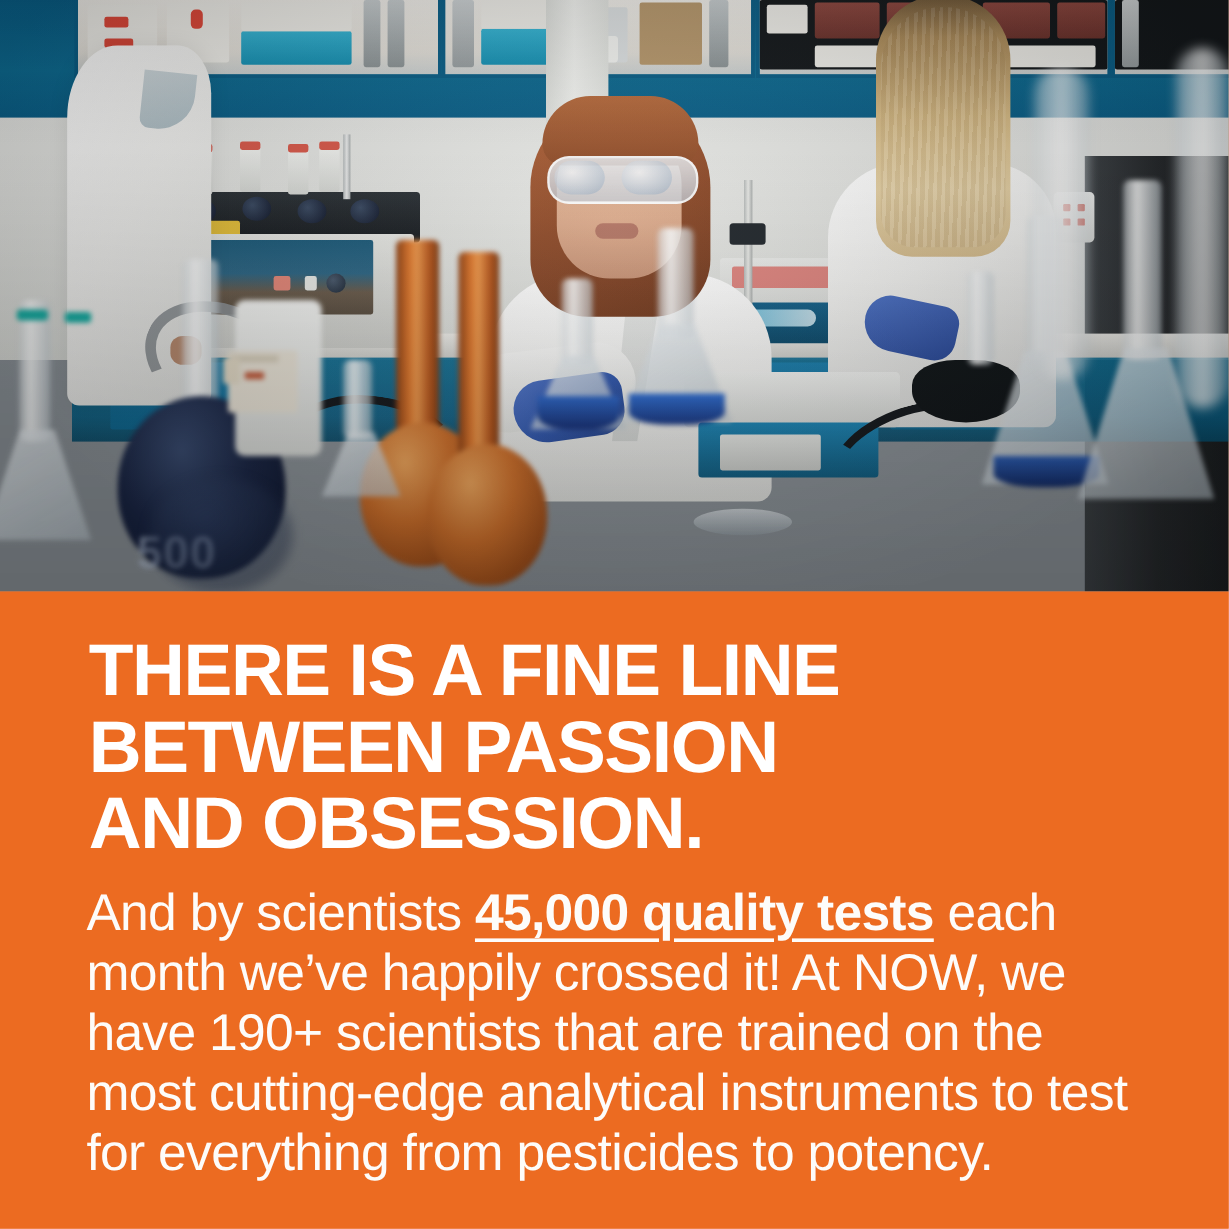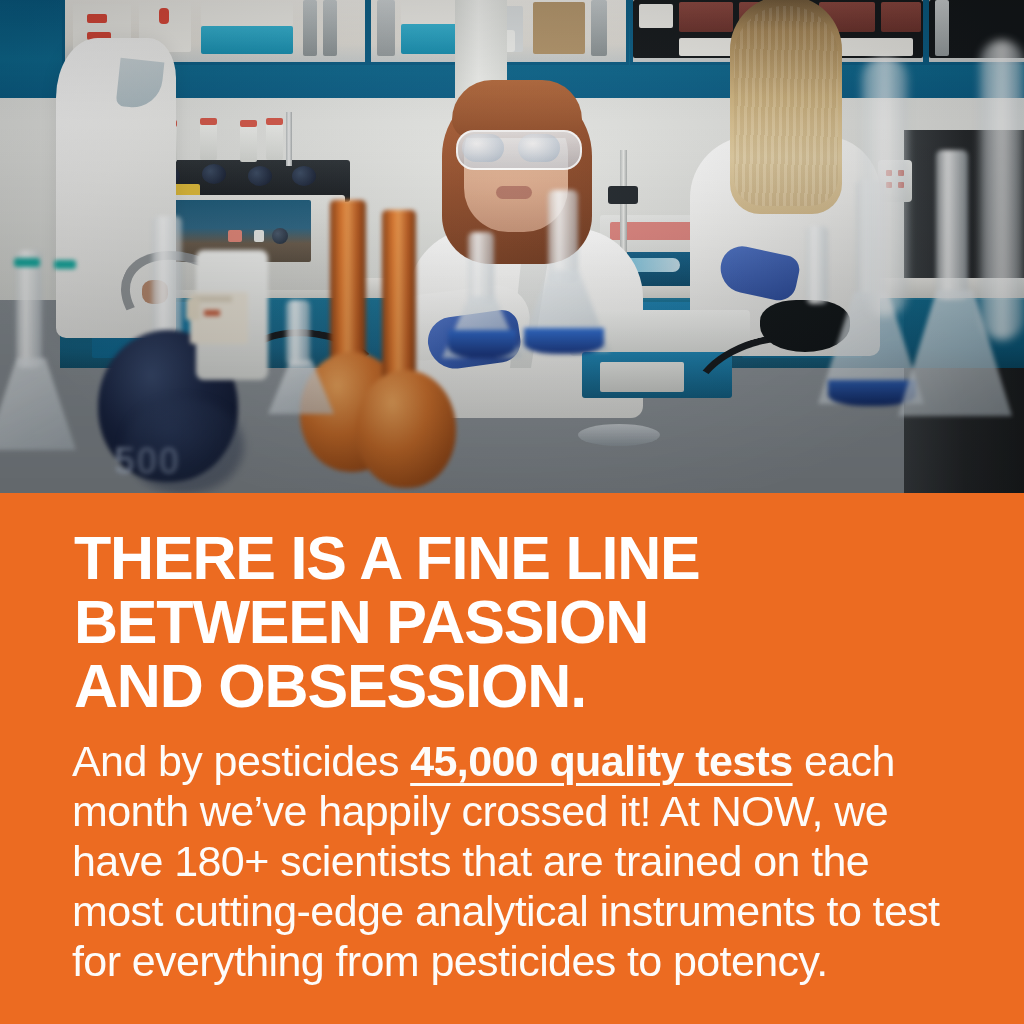--- a/index.html
+++ b/index.html
@@ -626,18 +626,18 @@
     </div>
   </div>
 
   <div class="panel">
 
     <div class="headline">THERE IS A FINE LINE
 BETWEEN PASSION
 AND OBSESSION.</div>
 
     <div class="body-copy">
-      <span>And by pesticides </span><span class="hl">45,000 quality tests</span><span> each month we’ve happily crossed it! At NOW, we have 180+ scientists that are trained on the most cutting-edge analytical instruments to test for everything from pesticides to potency.</span>
+      <span>And by scientists </span><span class="hl">45,000 quality tests</span><span> each month we’ve happily crossed it! At NOW, we have 190+ scientists that are trained on the most cutting-edge analytical instruments to test for everything from pesticides to potency.</span>
     </div>
 
   </div>
 
 </div>
 
 </body></html>

